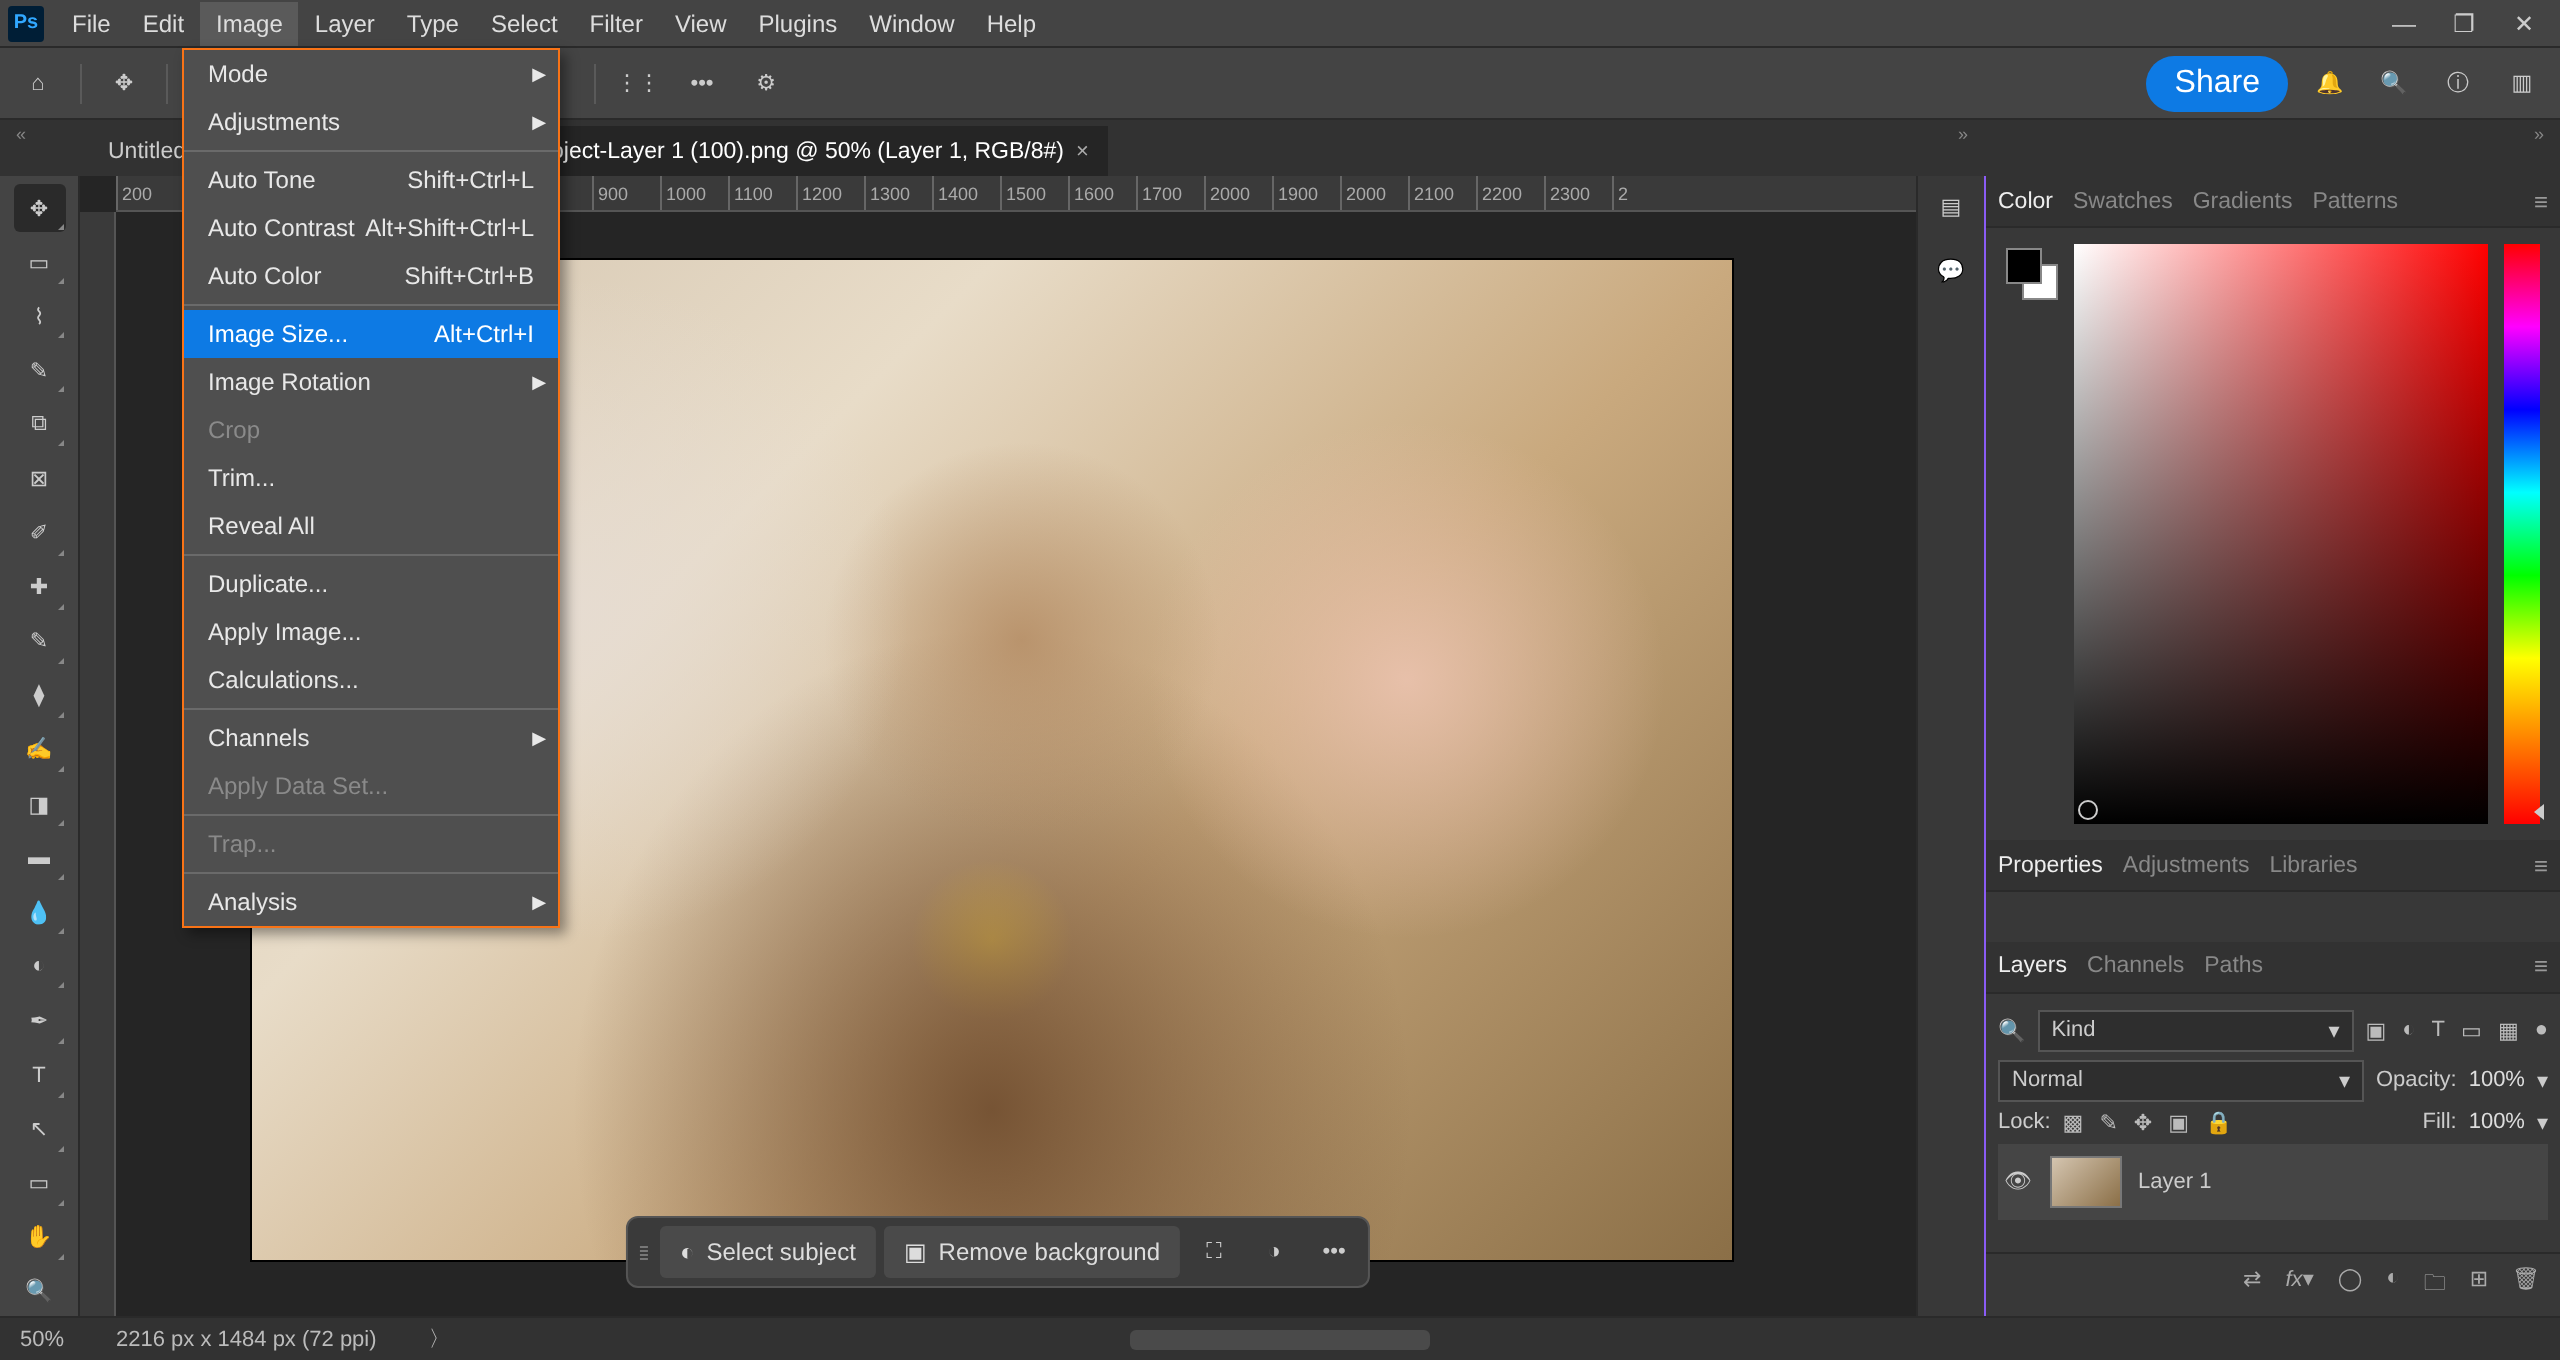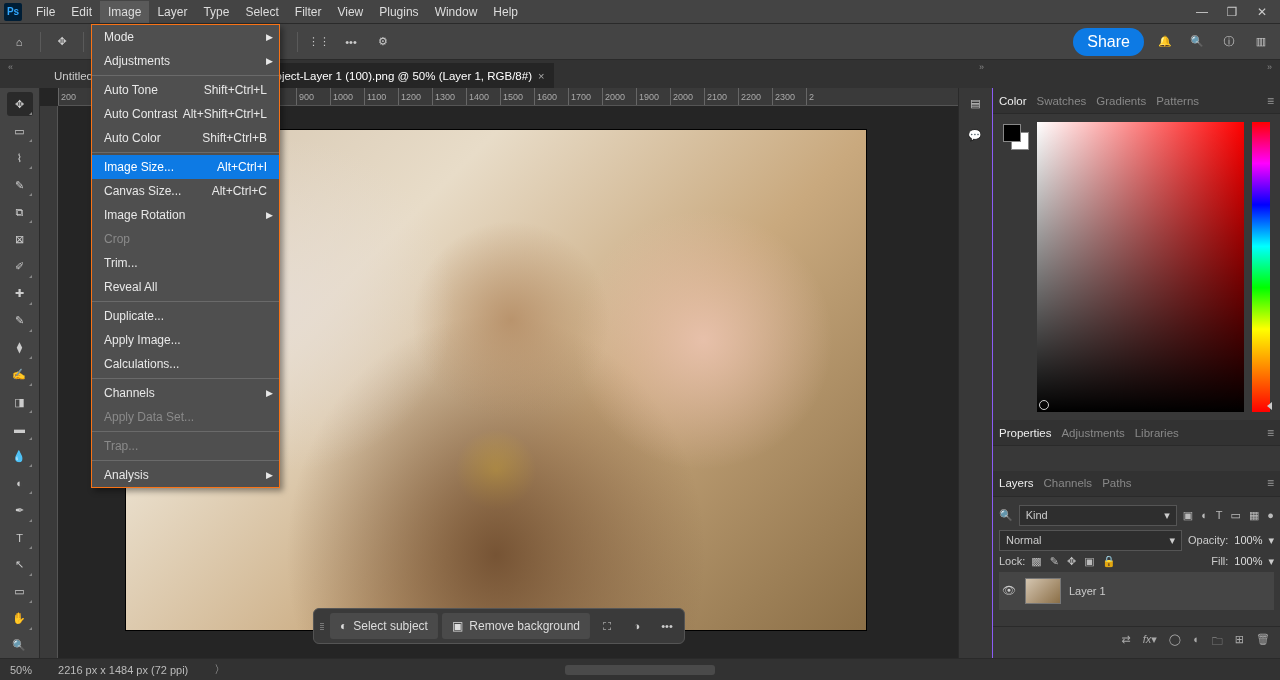--- a/index.html
+++ b/index.html
@@ -352,24 +352,20 @@
     <div class="dd-item">
       <span>Auto Color</span>
       <span>Shift+Ctrl+B</span>
     </div>
     <div class="dd-sep"></div>
     <div class="dd-item hl">
       <span>Image Size...</span>
       <span>Alt+Ctrl+I</span>
     </div>
     <div class="dd-item">
-      <span>Canvas Size...</span>
-      <span>Alt+Ctrl+C</span>
-    </div>
-    <div class="dd-item">
       <span>Image Rotation</span>
       <span class="dd-arrow">▶</span>
     </div>
     <div class="dd-item disabled">
       <span>Crop</span>
     </div>
     <div class="dd-item">
       <span>Trim...</span>
     </div>
     <div class="dd-item">

